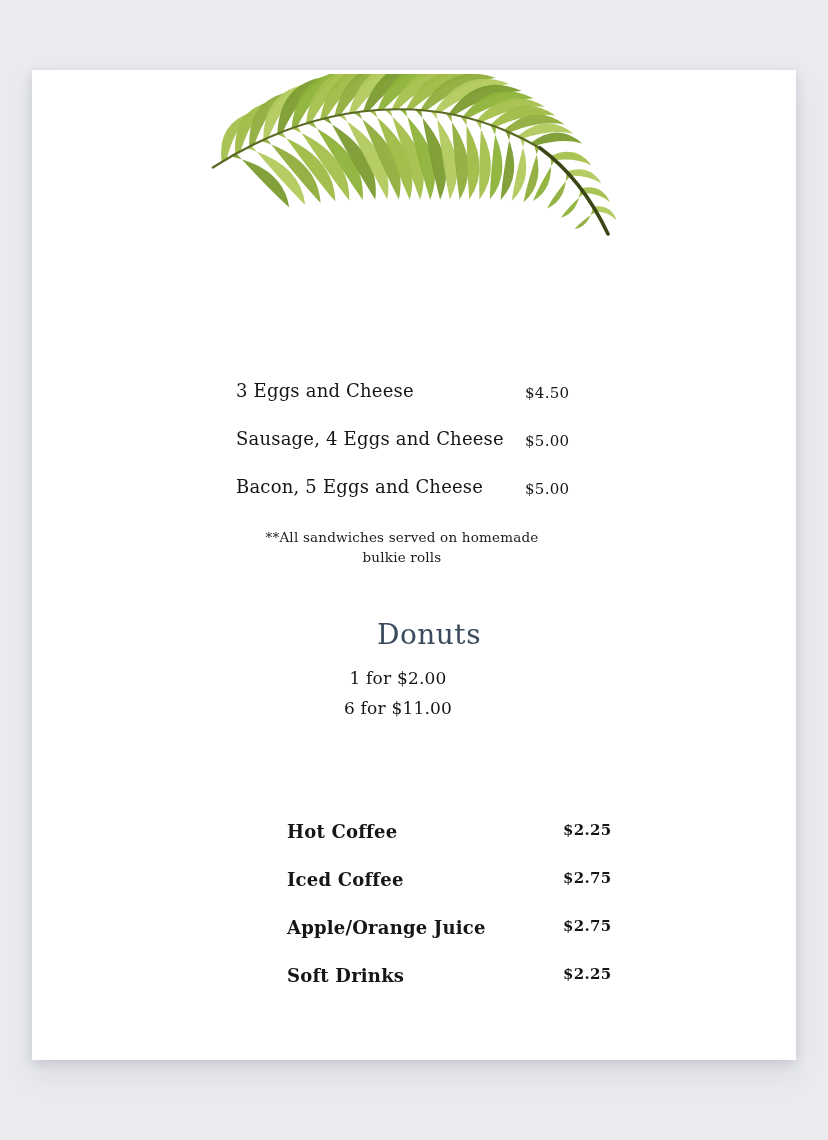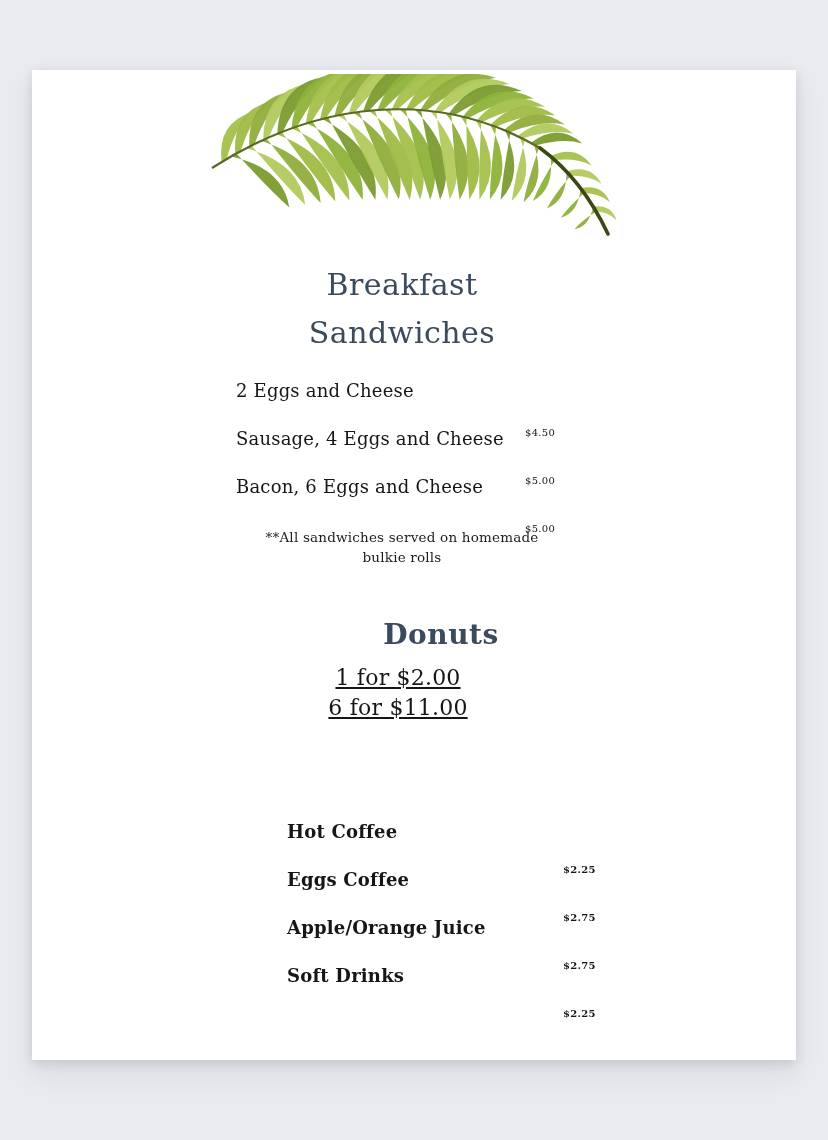--- a/index.html
+++ b/index.html
@@ -16,56 +16,54 @@
   }
   .leaf-wrap { position:absolute; left:176px; top:4px; width:408px; height:174px; }
   .leaf-wrap svg { width:100%; height:100%; display:block; }
 
   .main-title {
     position:absolute; top:191px; left:0; width:740px; text-align:center;
     font-size:30px; line-height:48px; color: var(--heading, #3b4a5c);
     letter-spacing:.5px;
   }
   .sec-title {
-    position:absolute; left:15px; width:740px; text-align:center;
-    font-size:28px; line-height:40px; font-weight:bold;
+    position:absolute; left:3px; width:740px; text-align:center;
+    font-size:28px; line-height:40px; font-weight:normal;
     color: var(--heading, #3b4a5c); letter-spacing:.5px;padding-left:48px;
   }
   .donuts-title { top:545px; }
   .bev-title   { top:690px; }
 
   .rows { position:absolute; }
   .sandwich-rows { left:204px; top:311px; width:341px; }
   .bev-rows      { left:255px; top:752px; width:332px;font-weight:bold; }
   .row {
     position:relative; height:20px; line-height:20px; margin-bottom:28px;
     font-size:18px; color: var(--body, #161616); letter-spacing:.2px;
     white-space:nowrap;
   }
   .price {
-    position:absolute; font-size:10px; letter-spacing:.3px;
+    position:absolute; font-size:15px; letter-spacing:.3px;
     color: var(--body, #161616);
-    margin-top: 40px;
   }
   .sandwich-rows .price { left:289px; top:2px; }
   .bev-rows      .price { left:276px; top:-2px; }
 
   .note {
     position:absolute; top:457px; left:0; width:740px; text-align:center;
     color:#1c1c1c;
   }
   .note span {
     display:inline-block; max-width:314px;
     font-size:13.5px; line-height:20px; letter-spacing:.2px;
   }
   .donut-lines {
     position:absolute; top:593px; left:0; width:732px; text-align:center;
-    font-size:22px; line-height:30px; color: var(--body, #161616);
+    font-size:17px; line-height:30px; color: var(--body, #161616);
     letter-spacing:.2px;
-    text-decoration:underline;
   }
 </style>
 </head>
 <body>
 
 <div class="canvas">
   <div class="page">
 
     <div class="leaf-wrap">
       <svg id="leaf" viewBox="0 0 408 174" xmlns="http://www.w3.org/2000/svg">
@@ -119,36 +117,32 @@
           <path d="M358.4,97.4 Q358.9,126.3 338.9,134.4 Q346.7,120.1 362.5,101.8 Z" fill="#90ad3b" fill-opacity="0.95"></path>
           <path d="M372.6,114.2 Q393.8,109.4 401.8,127.9 Q391.6,119.4 376.2,119.0 Z" fill="#a4c04c" fill-opacity="0.95"></path>
           <path d="M372.6,114.2 Q370.4,138.7 352.8,143.8 Q360.7,132.4 376.2,119.0 Z" fill="#8db338" fill-opacity="0.95"></path>
           <path d="M385.1,132.5 Q403.3,130.1 408.6,146.3 Q400.7,138.3 388.3,137.6 Z" fill="#b2ca5e" fill-opacity="0.95"></path>
           <path d="M385.1,132.5 Q381.4,152.4 366.5,155.2 Q373.9,146.5 388.3,137.6 Z" fill="#90ad3b" fill-opacity="0.95"></path>
           <path d="M4,94 C110,26 230,14 332,74" fill="none" stroke="#5a6a22" stroke-width="2.2"></path>
           <path d="M332,74 C362,96 384,126 400,160" fill="none" stroke="#3c4716" stroke-width="3.6" stroke-linecap="round"></path>
         </svg>
     </div>
 
-    <div class="main-title">
-      <div>Breakfast</div>
-      <div>Sandwiches</div>
-    </div>
 
     <div class="rows sandwich-rows">
       <div class="row">
-        <span>2 Eggs and Cheese</span>
+        <span>3 Eggs and Cheese</span>
         <span class="price">$4.50</span>
       </div>
       <div class="row">
         <span>Sausage, 4 Eggs and Cheese</span>
         <span class="price">$5.00</span>
       </div>
       <div class="row">
-        <span>Bacon, 6 Eggs and Cheese</span>
+        <span>Bacon, 5 Eggs and Cheese</span>
         <span class="price">$5.00</span>
       </div>
     </div>
 
     <div class="note">
       <span>**All sandwiches served on homemade bulkie rolls</span>
     </div>
 
     <h2 class="sec-title donuts-title">Donuts</h2>
 
@@ -157,21 +151,21 @@
       <div>6 for $11.00</div>
     </div>
 
 
     <div class="rows bev-rows">
       <div class="row">
         <span>Hot Coffee</span>
         <span class="price">$2.25</span>
       </div>
       <div class="row">
-        <span>Eggs Coffee</span>
+        <span>Iced Coffee</span>
         <span class="price">$2.75</span>
       </div>
       <div class="row">
         <span>Apple/Orange Juice</span>
         <span class="price">$2.75</span>
       </div>
       <div class="row">
         <span>Soft Drinks</span>
         <span class="price">$2.25</span>
       </div>

